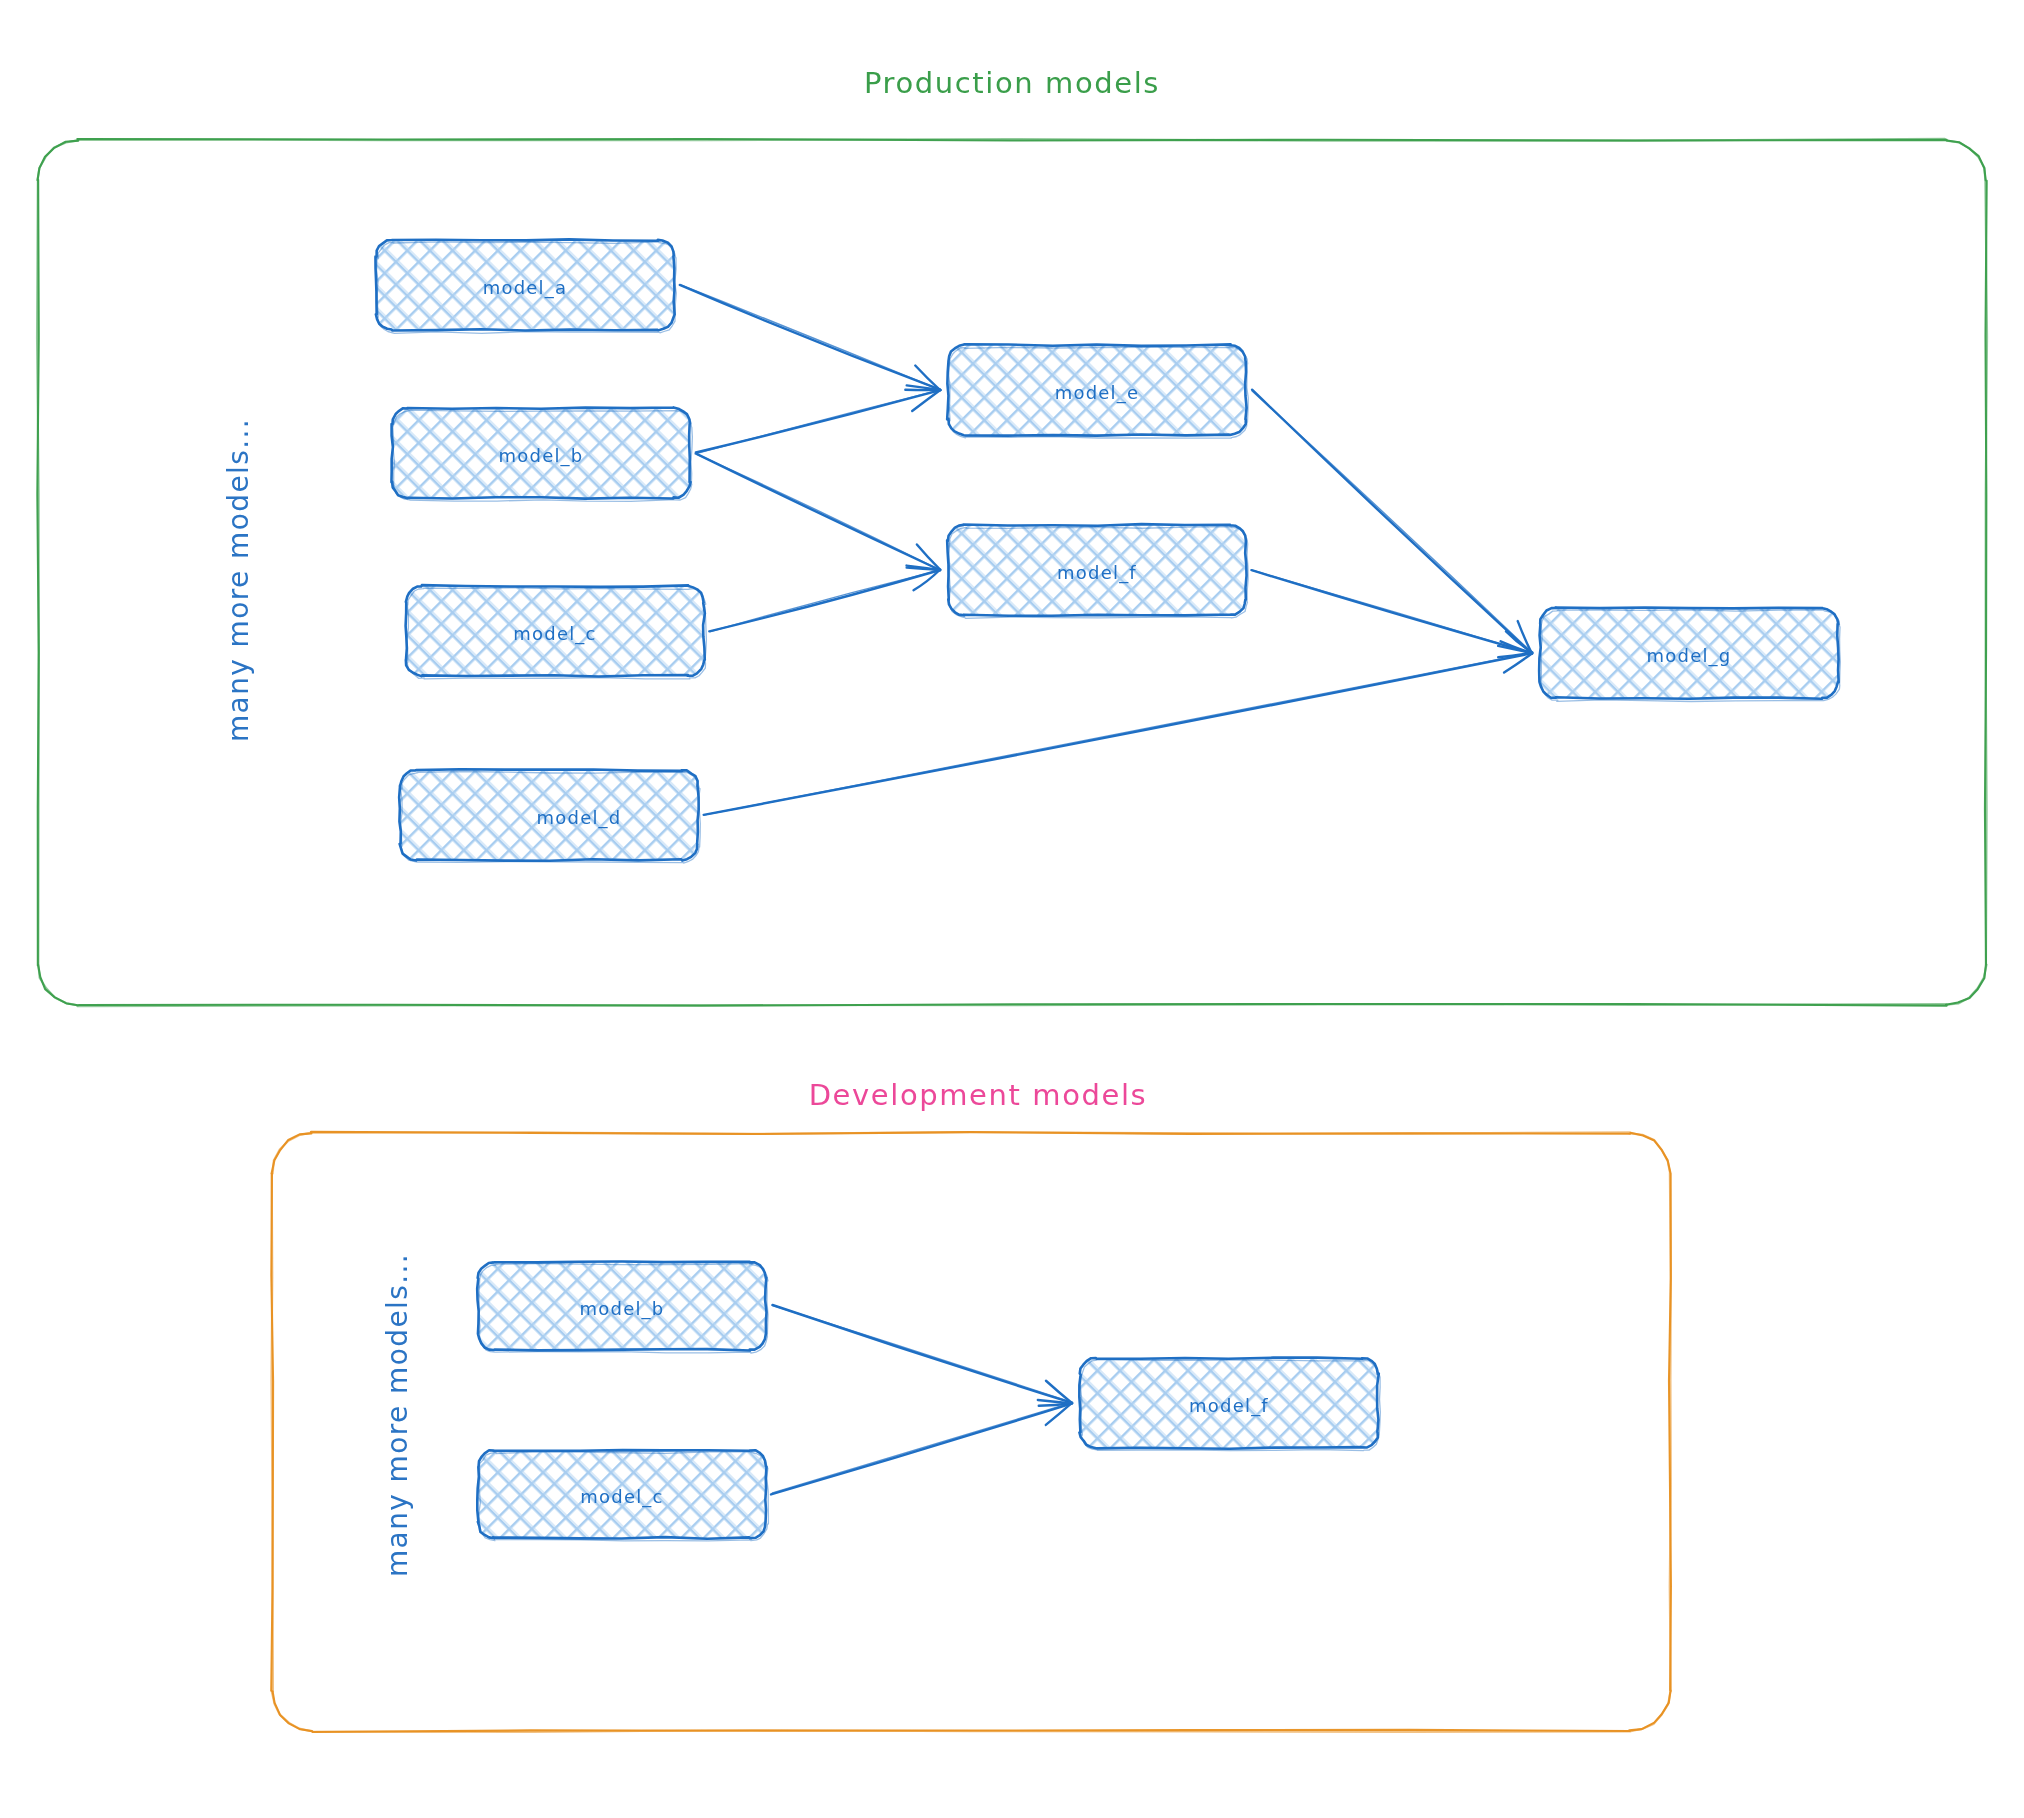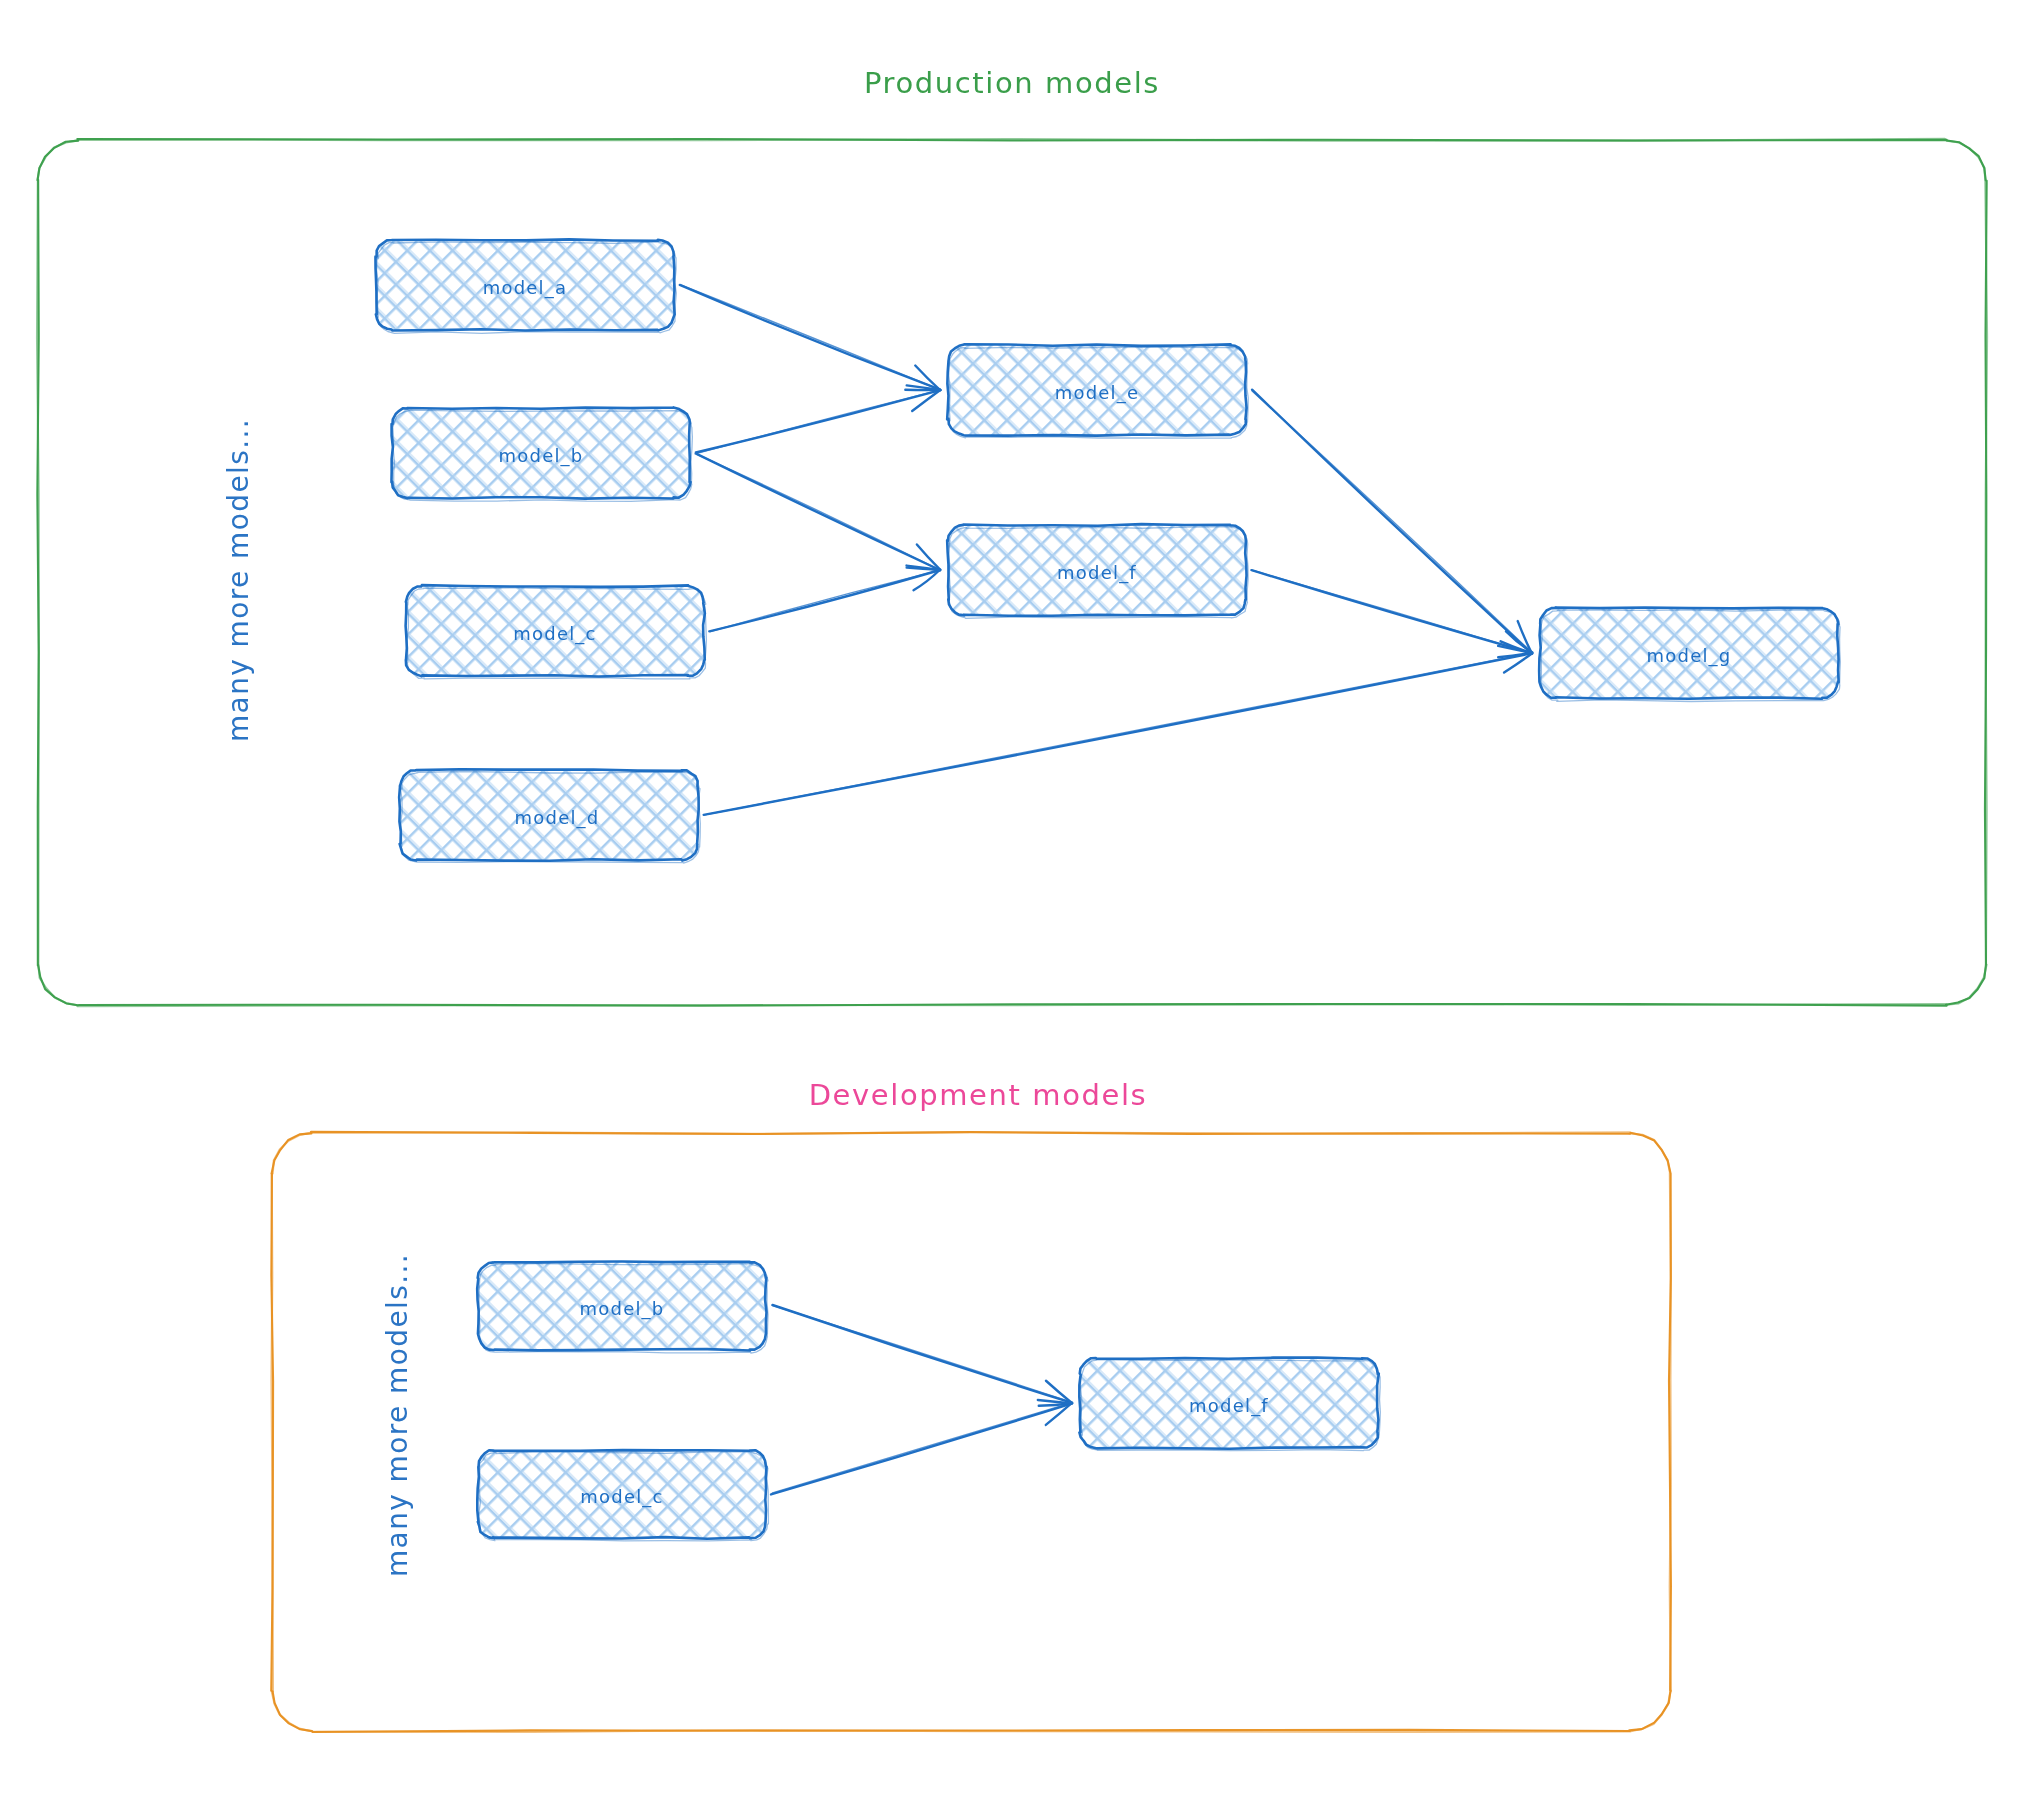--- a/index.html
+++ b/index.html
@@ -197,21 +197,21 @@
           <path d="M 1097.20 1359.51 L 1142.30 1360.31 L 1185.47 1360.26 L 1230.50 1360.15 L 1274.17 1360.17 L 1318.91 1360.96 L 1364.26 1360.83 L 1363.43 1360.24 L 1369.05 1360.74 L 1372.43 1363.93 L 1376.52 1367.36 L 1378.03 1371.18 L 1379.74 1376.23 L 1380.05 1376.72 L 1380.12 1387.59 L 1379.52 1399.37 L 1380.34 1411.92 L 1379.86 1423.77 L 1379.23 1434.75 L 1379.41 1433.88 L 1378.24 1438.79 L 1376.32 1444.24 L 1373.13 1447.18 L 1369.04 1450.11 L 1363.93 1450.16 L 1363.26 1450.71 L 1319.43 1449.50 L 1275.35 1450.33 L 1230.05 1450.61 L 1185.76 1449.75 L 1140.92 1450.14 L 1097.35 1450.26 L 1097.04 1449.95 L 1092.54 1449.19 L 1087.84 1447.30 L 1084.39 1443.78 L 1082.55 1439.32 L 1081.15 1434.81 L 1082.42 1435.04 L 1080.91 1422.99 L 1081.31 1412.00 L 1081.77 1400.31 L 1080.57 1387.48 L 1080.63 1375.71 L 1081.45 1376.69 L 1082.69 1371.95 L 1084.38 1367.10 L 1088.08 1363.71 L 1091.93 1360.86 L 1096.88 1360.01 Z" fill="none" stroke="#1f6fc4" stroke-width="1.3" stroke-linejoin="round" opacity="0.45"></path>
         </g>
       </g>
   </svg>
   <div id="labels-layer">
       <div class="group-title prod" style="left: 1012px; top: 83px;">Production models</div>
       <div class="side-label" style="left: 238px; top: 580px; transform: translate(-50%, -50%) rotate(-90deg);">many more models...</div>
       <div class="node-label" style="left: 525px; top: 287px;">model_a</div>
       <div class="node-label" style="left: 541px; top: 455px;">model_b</div>
       <div class="node-label" style="left: 555px; top: 633px;">model_c</div>
-      <div class="node-label" style="left: 557px; top: 817px;">model_d</div>
+      <div class="node-label" style="left: 579px; top: 817px;">model_d</div>
       <div class="node-label" style="left: 1097px; top: 392px;">model_e</div>
       <div class="node-label" style="left: 1097px; top: 572px;">model_f</div>
       <div class="node-label" style="left: 1689px; top: 655px; text-align: right;">model_g</div>
       <div class="group-title dev" style="left: 978px; top: 1095px;">Development models</div>
       <div class="side-label" style="left: 397px; top: 1415px; transform: translate(-50%, -50%) rotate(-90deg);">many more models...</div>
       <div class="node-label" style="left: 622px; top: 1308px;">model_b</div>
       <div class="node-label" style="left: 622px; top: 1496px;">model_c</div>
       <div class="node-label" style="left: 1229px; top: 1405px;">model_f</div>
     </div>
 </div>

